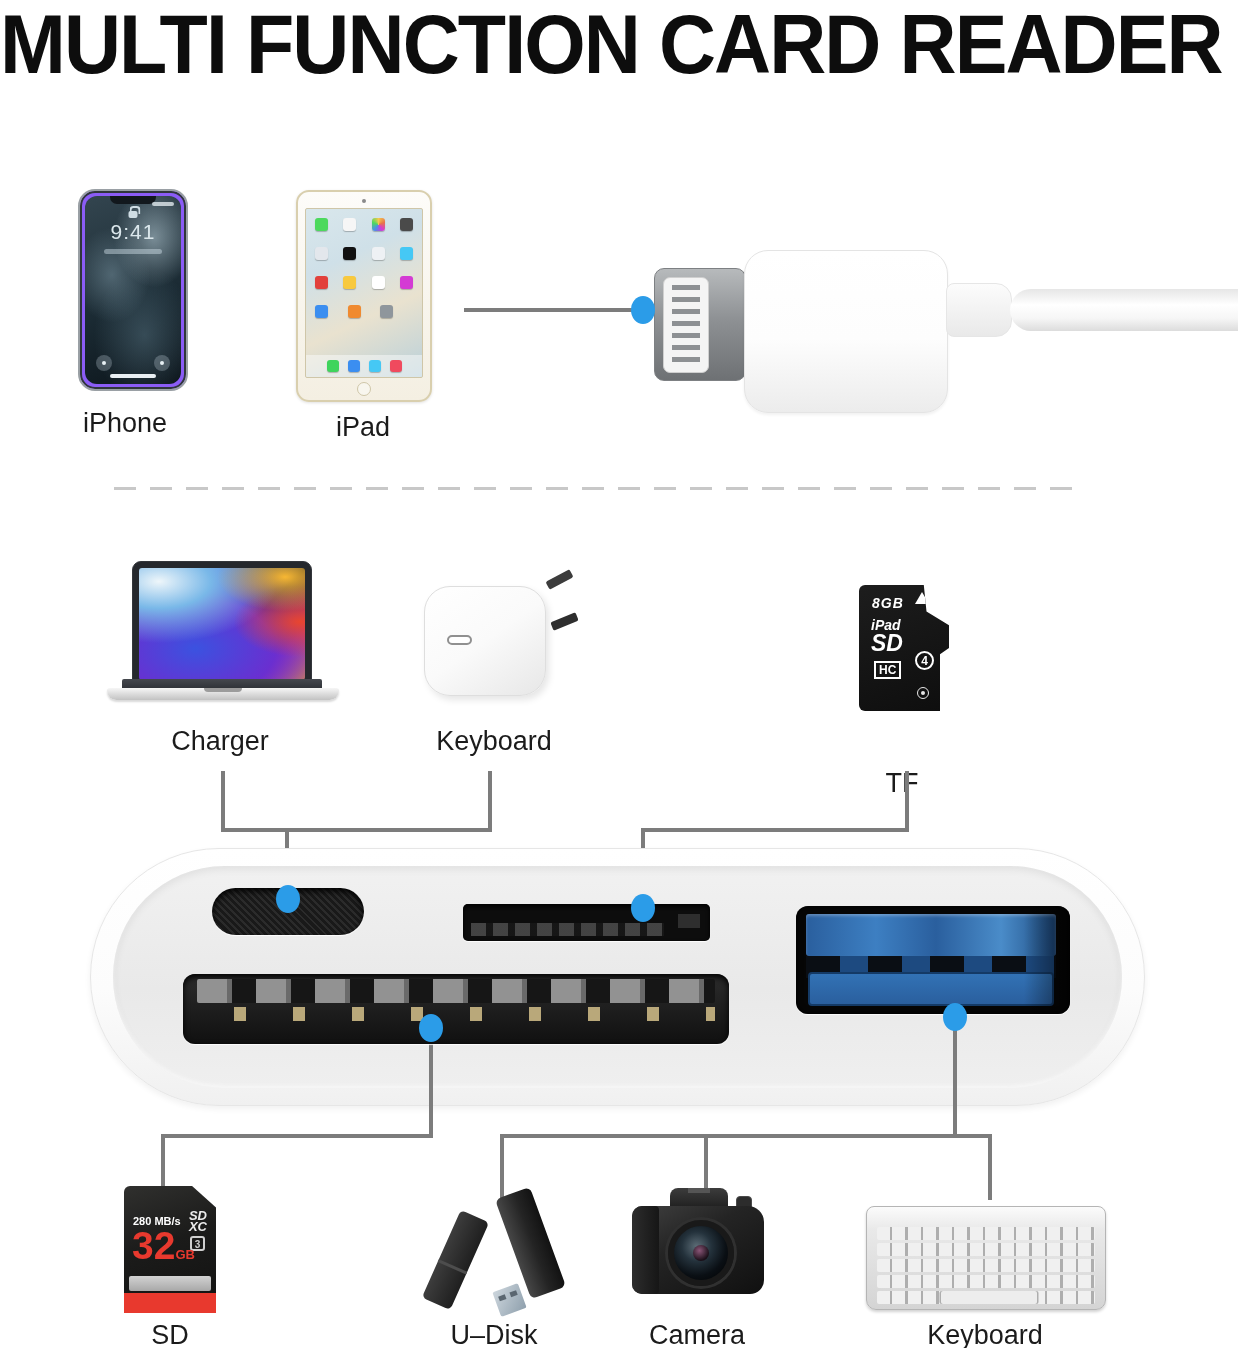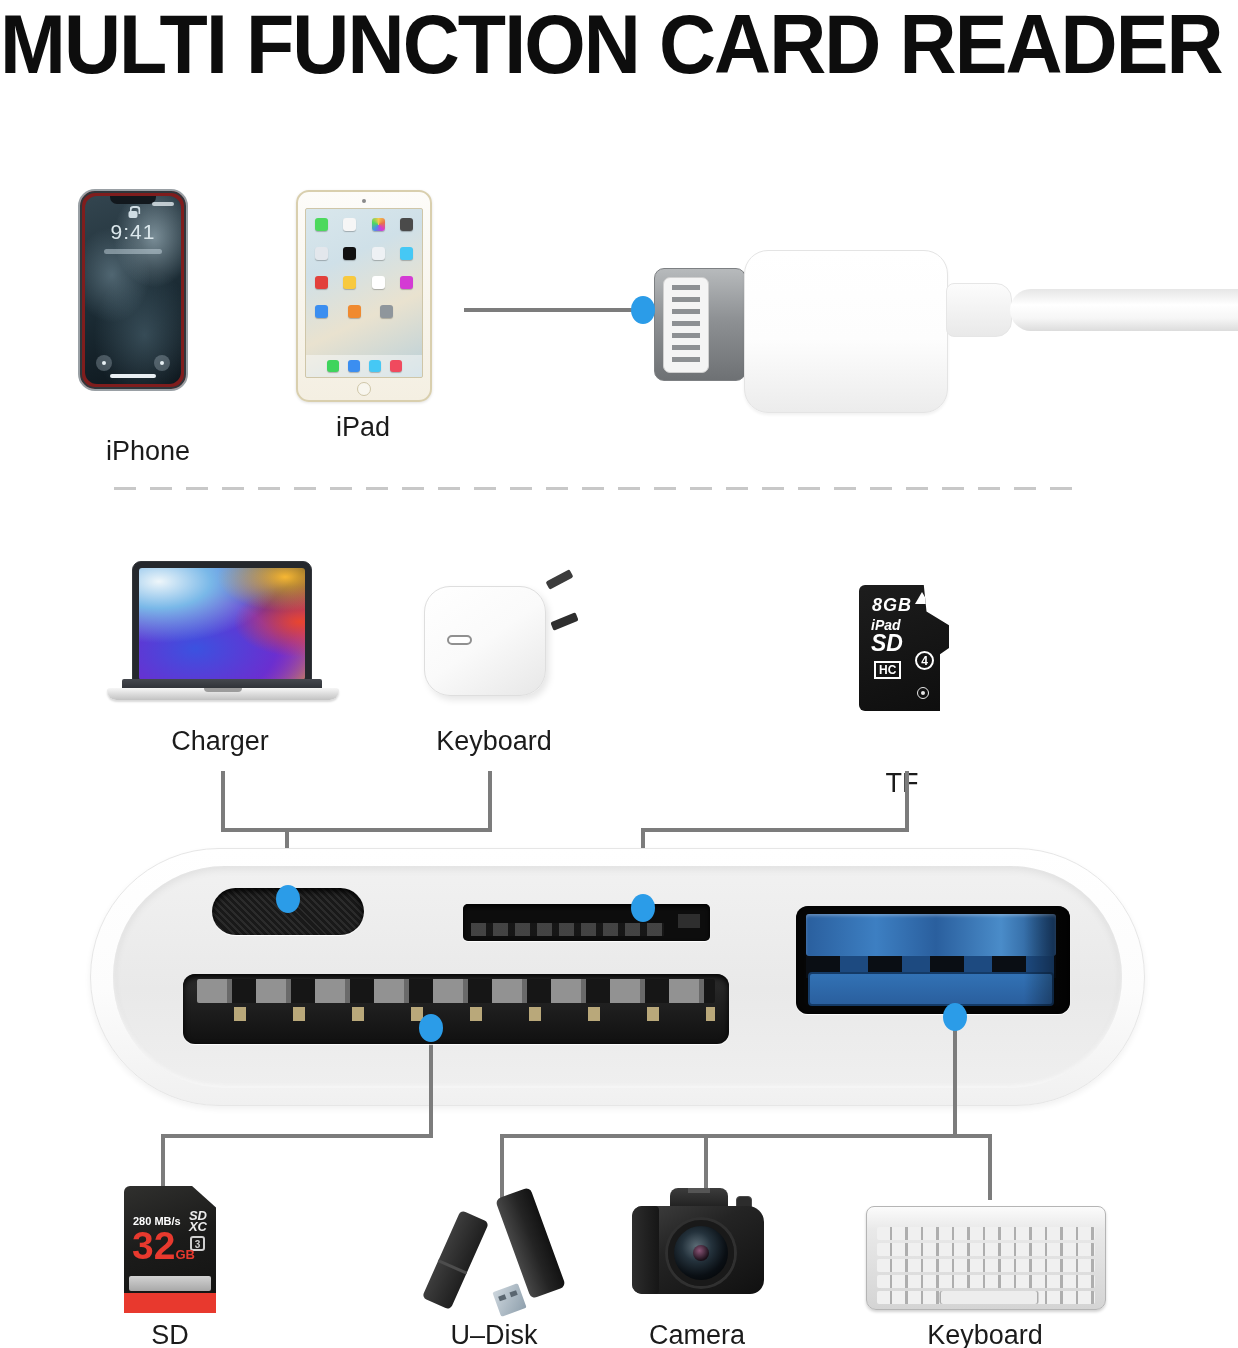--- a/index.html
+++ b/index.html
@@ -15,21 +15,21 @@
   .lbl { position:absolute; font-size:27px; color:#1b1b1b; text-align:center; }
 
   
   .gline { position:absolute; background:#7c7c7c; }
   .dot { position:absolute; width:24px; height:28px; border-radius:50%; background:#2b9ce8; z-index:30; }
   .dash-sep { position:absolute; left:114px; top:487px; width:966px; height:3px;
               background:repeating-linear-gradient(90deg,#c8c8c8 0 22px,transparent 22px 36px); }
 
   
   .iphone { position:absolute; left:78px; top:189px; width:110px; height:202px;
-            background:#7f1d1d; border:2px solid #9aa0a5; border-radius:17px;
+            background:#8b5cf6; border:2px solid #9aa0a5; border-radius:17px;
             box-shadow:inset 0 0 0 2px #30363b; }
   .iphone-screen { position:absolute; inset:5px; border-radius:12px; overflow:hidden;
       background:
         radial-gradient(60% 38% at 72% 22%, rgba(190,212,222,.55), transparent 70%),
         radial-gradient(55% 35% at 28% 42%, rgba(150,180,195,.40), transparent 72%),
         radial-gradient(70% 48% at 62% 74%, rgba(95,125,140,.45), transparent 75%),
         linear-gradient(160deg,#33454f 0%,#1b2b34 55%,#0c151b 100%); }
   .iphone-notch { position:absolute; top:0; left:50%; transform:translateX(-50%);
                   width:46px; height:8px; background:#12181d; border-radius:0 0 7px 7px; }
   .iphone-status { position:absolute; top:6px; right:7px; width:22px; height:4px;
@@ -120,21 +120,21 @@
   .prong1 { left:546px; top:575px; transform:rotate(-28deg); }
   .prong2 { left:551px; top:617px; transform:rotate(-22deg); background:#2e2e2e; }
 
   
   .tf-card { position:absolute; left:859px; top:585px; width:90px; height:126px;
              background:linear-gradient(160deg,#1d1d1d,#0e0e0e); border-radius:6px;
              clip-path:polygon(0 0,72% 0,75% 21%,100% 32%,100% 50%,90% 55%,90% 100%,0 100%); }
   .tf-tri { position:absolute; left:56px; top:7px; width:0; height:0;
             border-left:7px solid transparent; border-right:7px solid transparent;
             border-bottom:12px solid #fff; }
-  .tf-cap { position:absolute; left:13px; top:10px; color:#fff; font-size:18px; font-weight:700;
+  .tf-cap { position:absolute; left:13px; top:10px; color:#fff; font-size:14px; font-weight:700;
             font-style:italic; letter-spacing:1px; }
   .tf-micro { position:absolute; left:12px; top:32px; color:#fff; font-size:14px; font-weight:700;
               font-style:italic; }
   .tf-sd { position:absolute; left:12px; top:45px; color:#fff; font-size:23px; font-weight:700;
            font-style:italic; }
   .tf-hc { position:absolute; left:15px; top:76px; color:#fff; font-size:12px; font-weight:700;
            border:2px solid #fff; padding:0 3px; line-height:14px; }
   .tf-class { position:absolute; left:56px; top:66px; width:19px; height:19px; border:2px solid #fff;
               border-radius:50%; color:#fff; font-size:12px; font-weight:700; text-align:center;
               line-height:16px; }
@@ -252,21 +252,21 @@
       <div class="iphone-notch"></div>
       <div class="iphone-status"></div>
       <div class="iphone-lock"></div>
       <div class="iphone-time">9:41</div>
       <div class="iphone-date"></div>
       <div class="iphone-quick" style="left:11px;"></div>
       <div class="iphone-quick" style="right:11px;"></div>
       <div class="iphone-homebar"></div>
     </div>
   </div>
-  <div class="lbl" style="left:60px; top:436px; width:130px;text-align:right;">iPhone</div>
+  <div class="lbl" style="left:60px; top:408px; width:130px;">iPhone</div>
 
   <div class="ipad">
     <div class="ipad-cam"></div>
     <div class="ipad-screen">
       <div class="ipad-row r1">
         <div class="ipad-ico i-green"></div>
         <div class="ipad-ico i-white"></div>
         <div class="ipad-ico i-photos"></div>
         <div class="ipad-ico i-dark"></div>
       </div>

